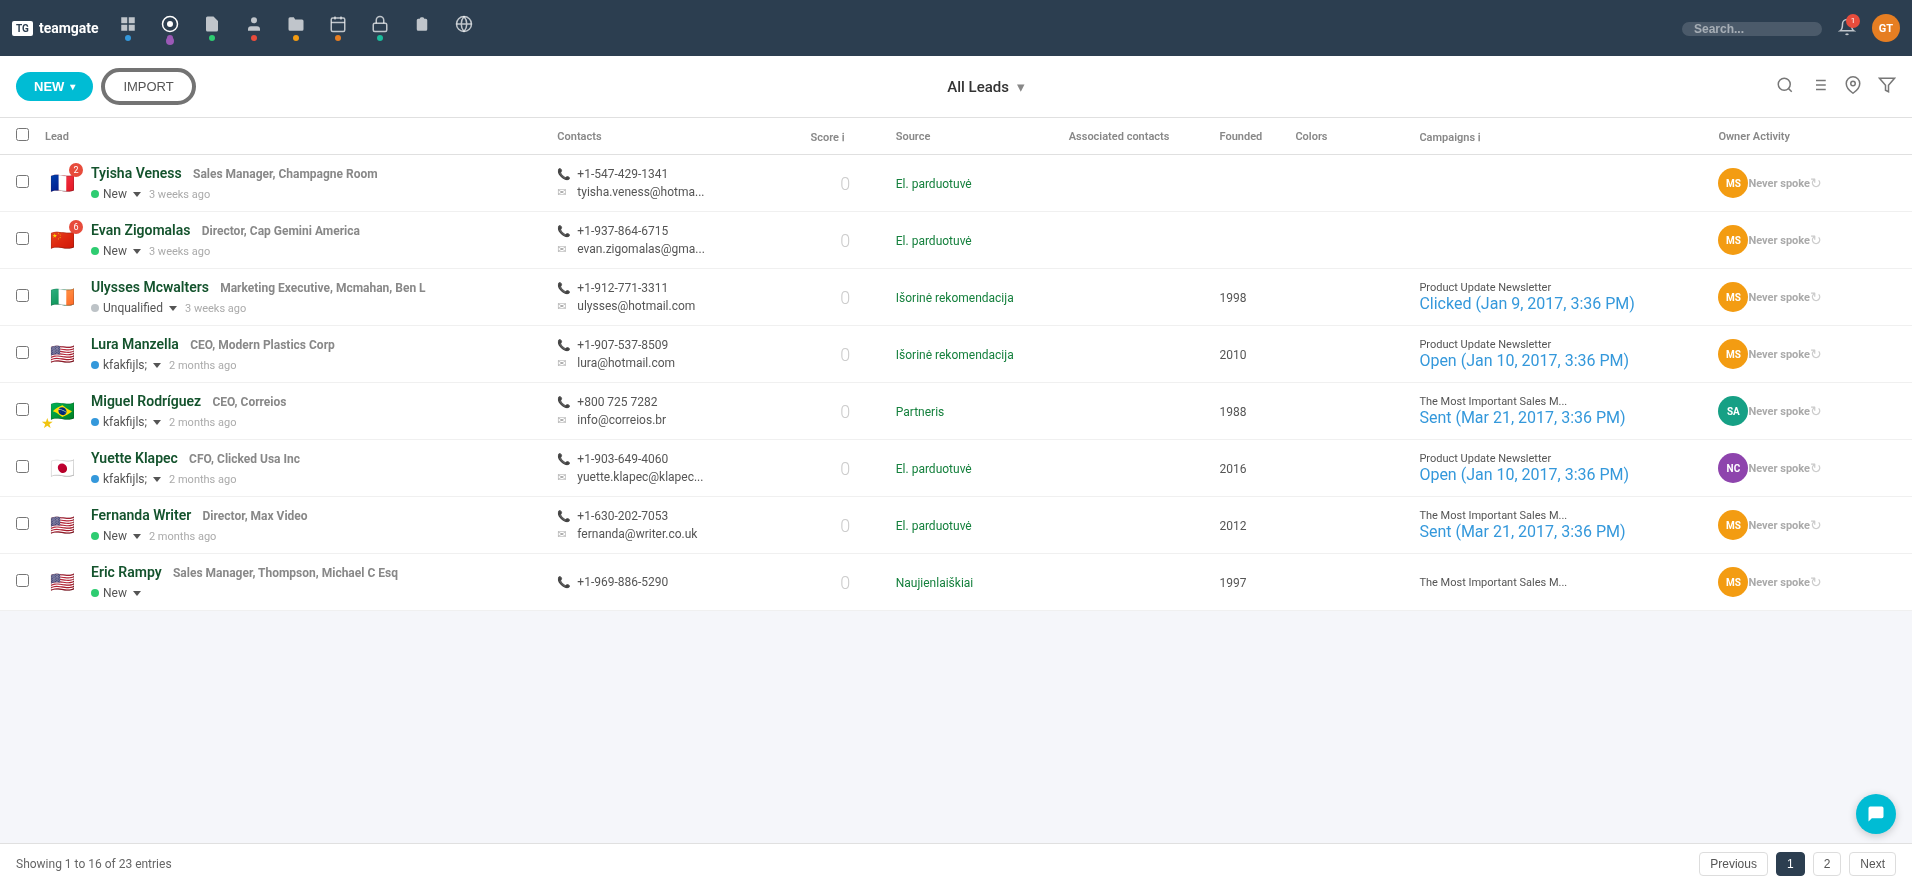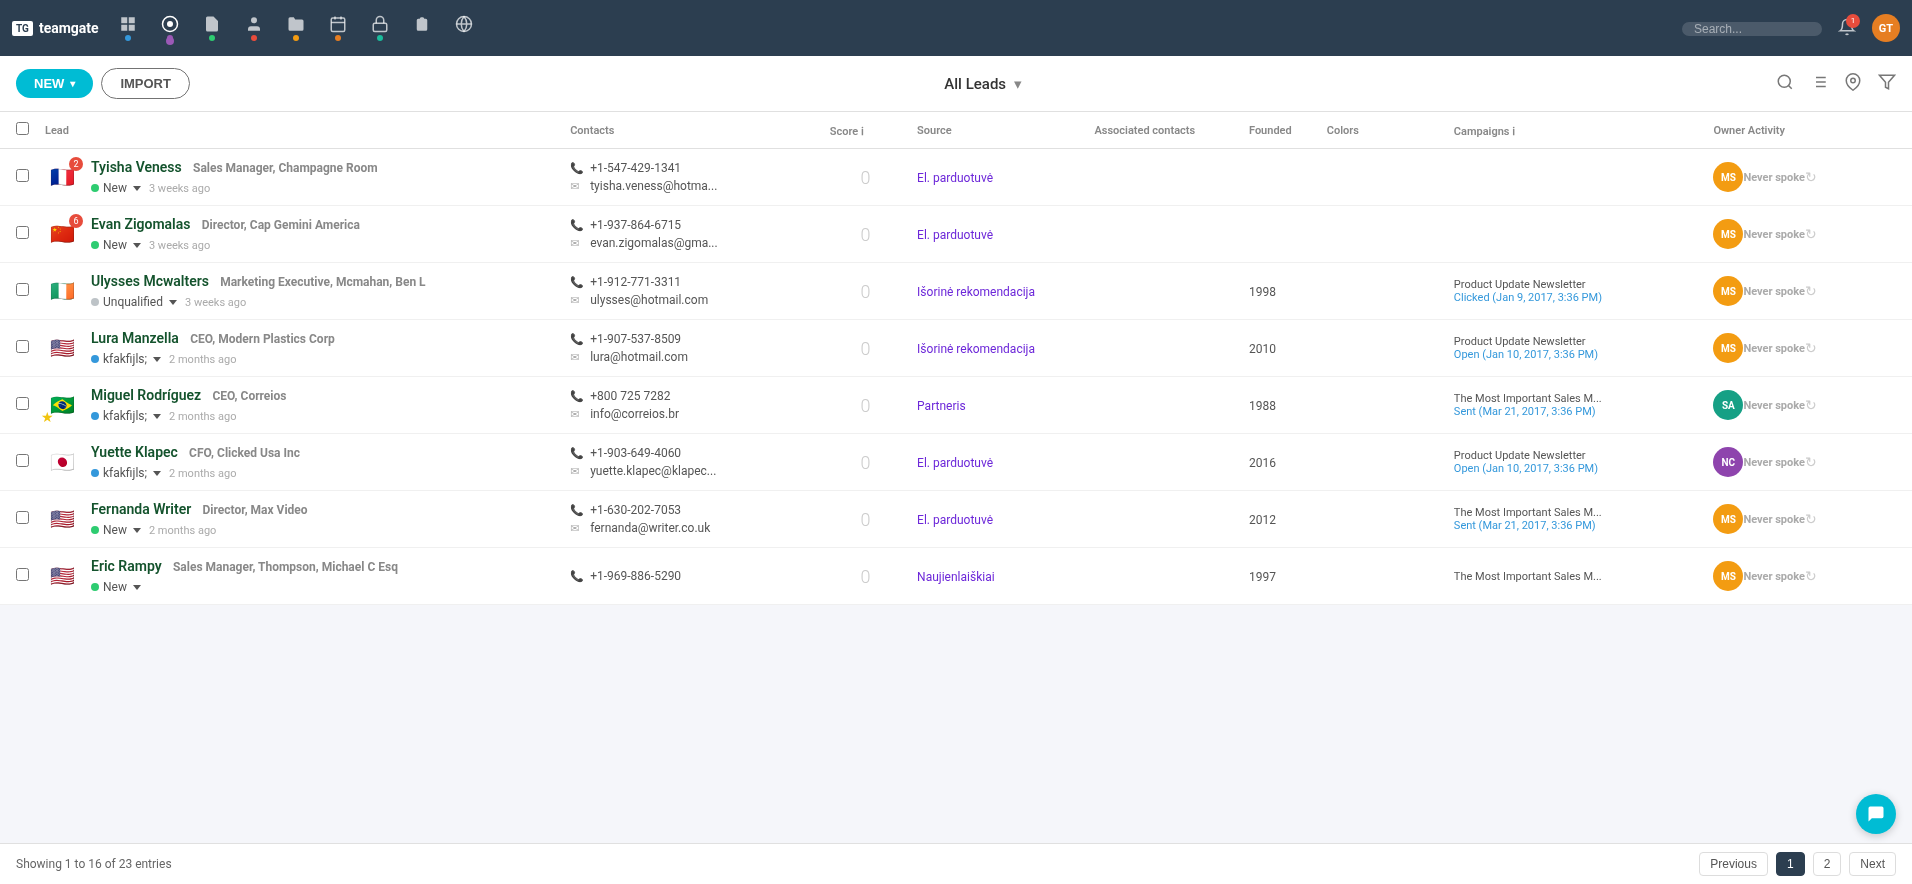--- a/index.html
+++ b/index.html
@@ -73,20 +73,21 @@
     }
     .search-bar-top {
       background: rgba(255,255,255,0.15);
       border: none;
       border-radius: 12px;
       padding: 0 12px;
       color: #5eead4;
       font-size: 12px;
       width: 140px;
       outline: none;
+      font-weight: bold;
     }
     .search-bar-top::placeholder { color: rgba(255,255,255,0.5); }
     .nav-user-avatar {
       width: 28px;
       height: 28px;
       border-radius: 50%;
       background: #e67e22;
       display: flex;
       align-items: center;
       justify-content: center;
@@ -135,25 +136,25 @@
       font-weight: 600;
       cursor: pointer;
       display: flex;
       align-items: center;
       gap: 6px;
     }
     .btn-new .chevron { font-size: 10px; }
     .btn-import {
       background: white;
       color: #555;
-      border: 1px solid #737373;
+      border: 4px solid #737373;
       border-radius: 20px;
       padding: 7px 18px;
       font-size: 13px;
-      font-weight: 700;
+      font-weight: 400;
       cursor: pointer;
     }
     .toolbar-center {
       display: flex;
       align-items: center;
       gap: 8px;
       font-size: 15px;
       font-weight: 500;
       color: #333;
     }
@@ -224,26 +225,26 @@
     .status-dot.unqualified { background: #bdc3c7; }
     .status-dot.kfak { background: #3498db; }
     .time-ago { font-size: 11px; color: #aaa; }
     .lead-cell { display: flex; align-items: flex-start; gap: 10px; min-width: 280px; }
 
     .contact-cell { display: flex; flex-direction: column; gap: 4px; min-width: 180px; }
     .contact-item { display: flex; align-items: center; gap: 6px; font-size: 12px; color: #555; }
     .contact-icon { color: #aaa; font-size: 11px; width: 14px; }
 
     .score-cell { font-size: 18px; color: #ccc; font-weight: 300; text-align: center; min-width: 50px; }
-    .source-cell { font-size: 12px; color: #6d28d9; min-width: 120px; }
+    .source-cell { font-size: 12px; color: #15803d; min-width: 120px; }
     .founded-cell { font-size: 12px; color: #555; min-width: 60px; }
     .colors-cell { min-width: 80px; }
     .campaigns-cell { min-width: 180px; font-size: 11px; }
     .campaign-title { color: #555; font-size: 11px; }
-    .campaign-action { color: #3498db; font-size: 11px; }
+    .campaign-action { color: #3498db; font-size: 16px; }
 
     .owner-cell { display: flex; align-items: center; gap: 0; min-width: 140px; }
     .owner-avatar {
       width: 30px;
       height: 30px;
       border-radius: 50%;
       display: flex;
       align-items: center;
       justify-content: center;
       color: white;

